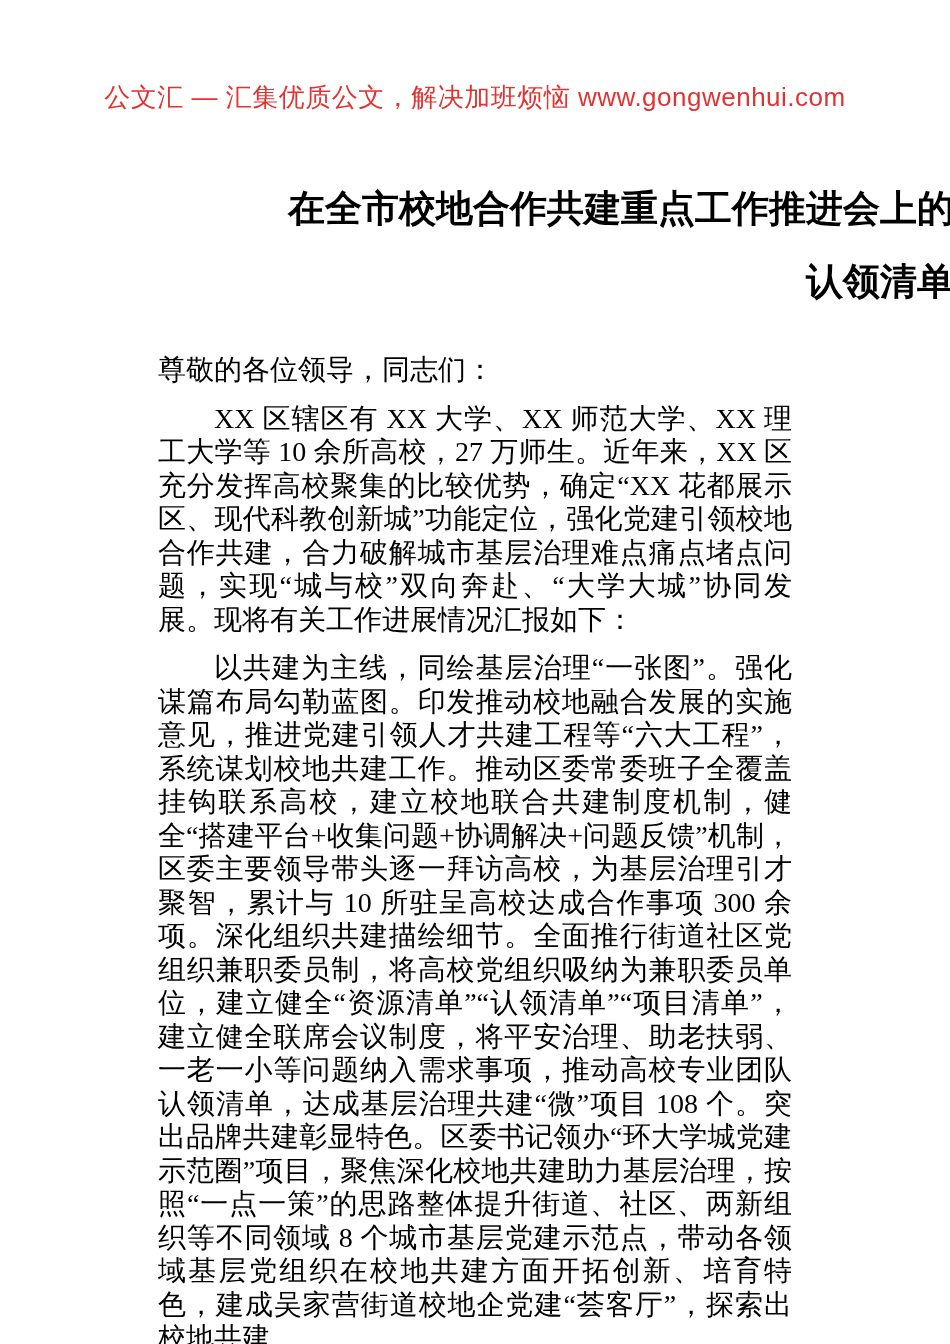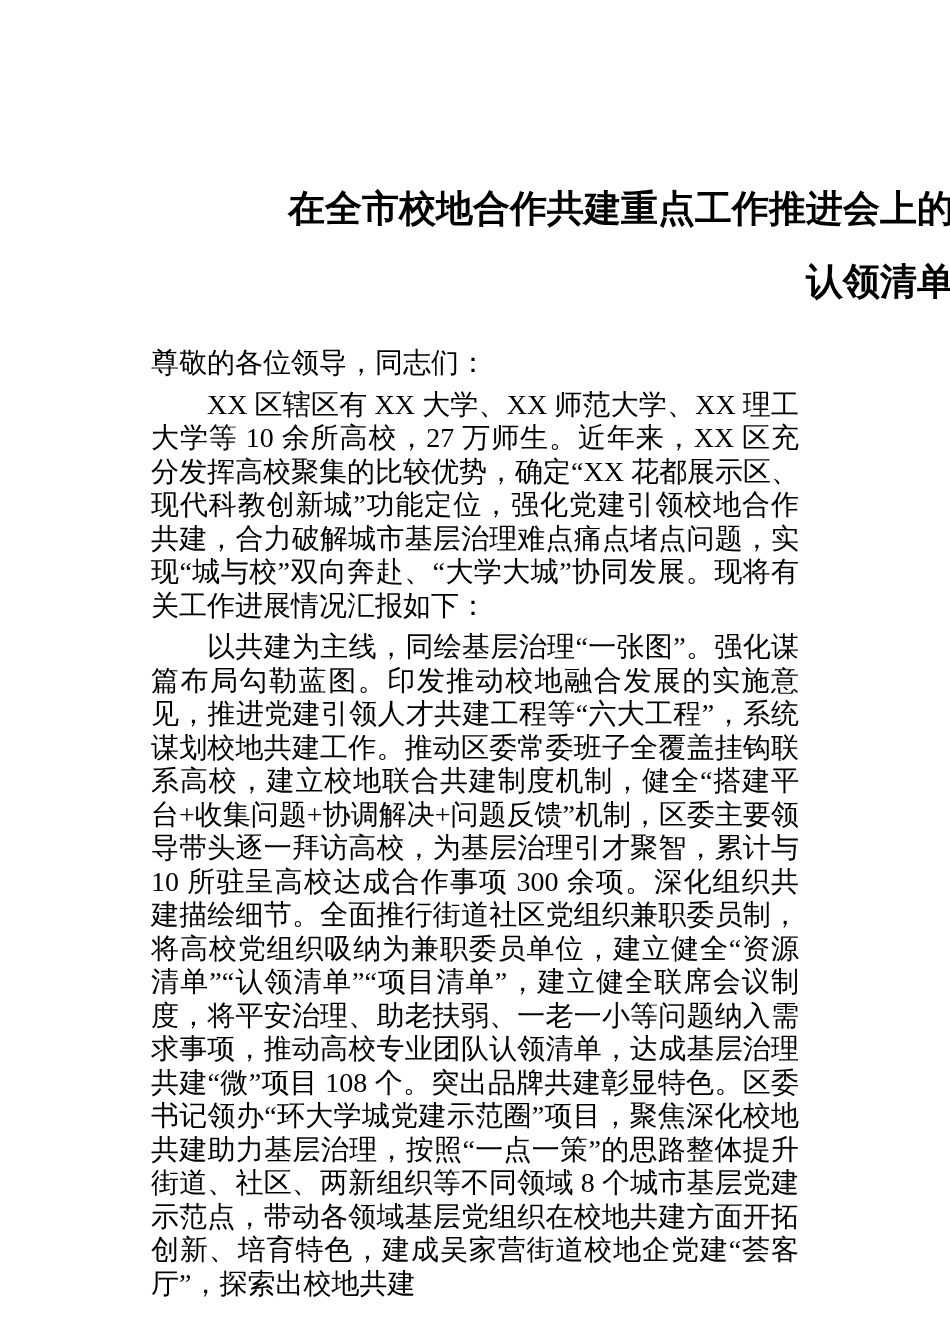--- a/index.html
+++ b/index.html
@@ -48,32 +48,33 @@
     position: absolute;
     top: 338px;
     left: 143px;
     width: 664px;
     font-size: 28px;
     line-height: 33.5px;
     text-align: justify;
     color: #000000;
   }
   .para {
-    margin: 8px;
+    margin: 15px;
     padding: 0;
   }
   .para.indent {
     text-indent: 2em;
   }
 </style>
 </head>
 <body>
 
 <div class="page">
 
+  <div class="site-header" style="color: rgb(226, 51, 51);">公文汇 — 汇集优质公文，解决加班烦恼 www.gongwenhui.com</div>
 
   <h1 class="doc-title">
     <span class="title-line">在全市校地合作共建重点工作推进会上的</span>
     <span class="title-line">认领清单</span>
   </h1>
 
   <div class="doc-body">
       <p class="para">尊敬的各位领导，同志们：</p>
       <p class="para indent">XX 区辖区有 XX 大学、XX 师范大学、XX 理工大学等 10 余所高校，27 万师生。近年来，XX 区充分发挥高校聚集的比较优势，确定“XX 花都展示区、现代科教创新城”功能定位，强化党建引领校地合作共建，合力破解城市基层治理难点痛点堵点问题，实现“城与校”双向奔赴、“大学大城”协同发展。现将有关工作进展情况汇报如下：</p>
       <p class="para indent">以共建为主线，同绘基层治理“一张图”。强化谋篇布局勾勒蓝图。印发推动校地融合发展的实施意见，推进党建引领人才共建工程等“六大工程”，系统谋划校地共建工作。推动区委常委班子全覆盖挂钩联系高校，建立校地联合共建制度机制，健全“搭建平台+收集问题+协调解决+问题反馈”机制，区委主要领导带头逐一拜访高校，为基层治理引才聚智，累计与 10 所驻呈高校达成合作事项 300 余项。深化组织共建描绘细节。全面推行街道社区党组织兼职委员制，将高校党组织吸纳为兼职委员单位，建立健全“资源清单”“认领清单”“项目清单”，建立健全联席会议制度，将平安治理、助老扶弱、一老一小等问题纳入需求事项，推动高校专业团队认领清单，达成基层治理共建“微”项目 108 个。突出品牌共建彰显特色。区委书记领办“环大学城党建示范圈”项目，聚焦深化校地共建助力基层治理，按照“一点一策”的思路整体提升街道、社区、两新组织等不同领域 8 个城市基层党建示范点，带动各领域基层党组织在校地共建方面开拓创新、培育特色，建成吴家营街道校地企党建“荟客厅”，探索出校地共建</p>

